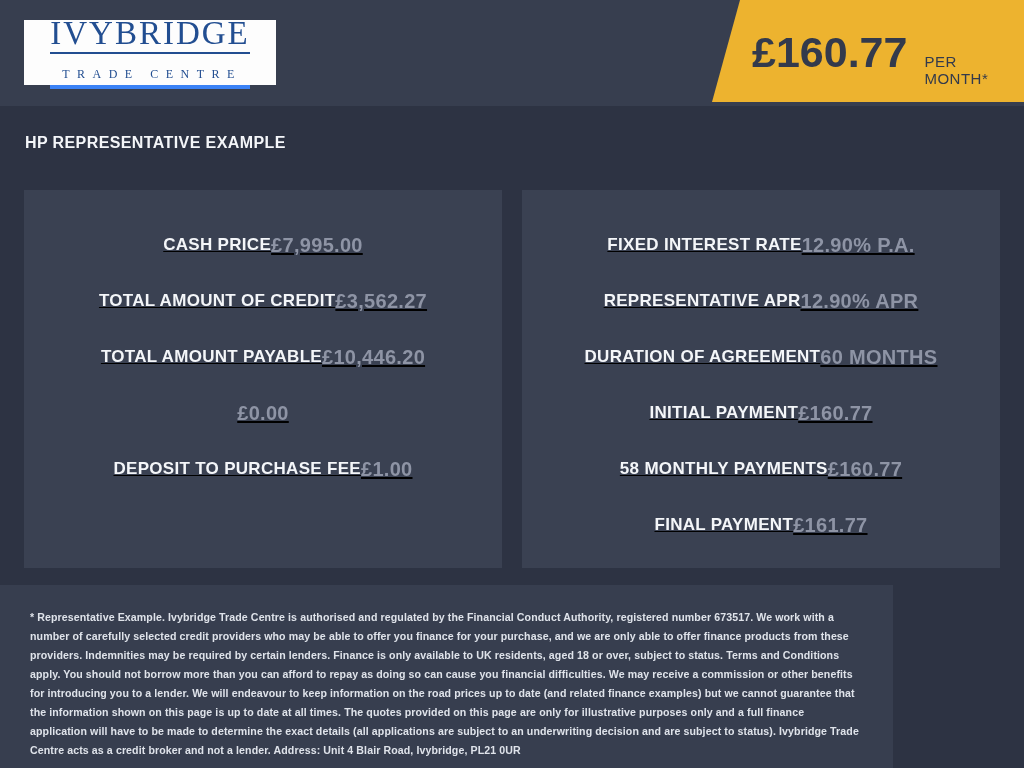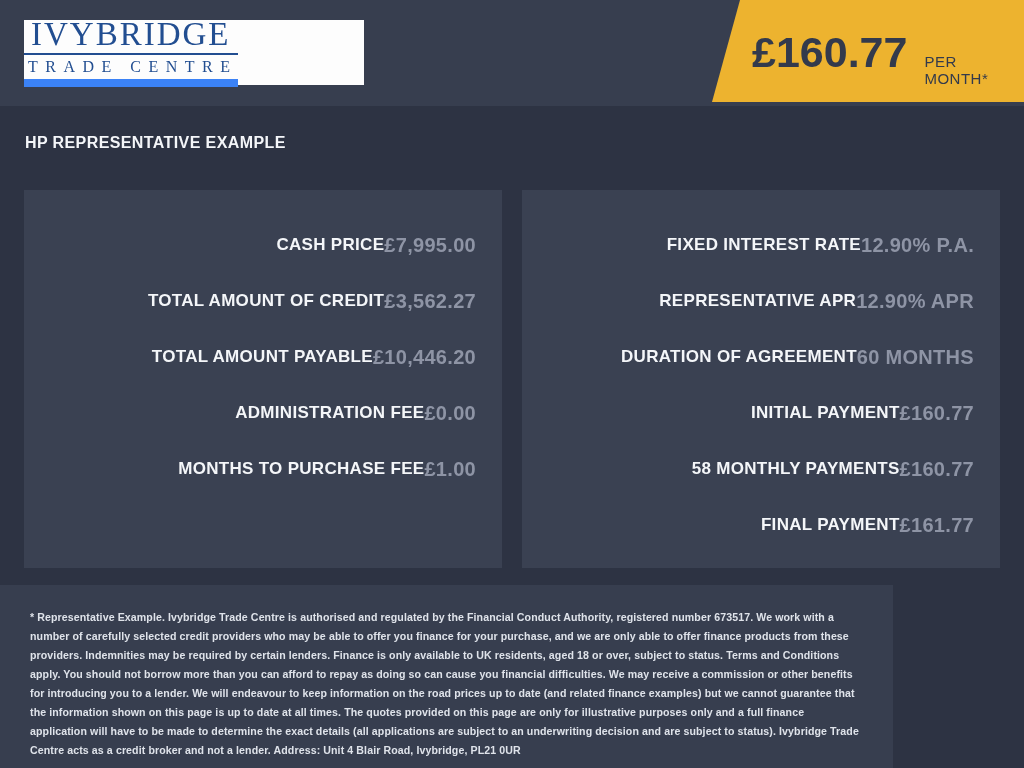--- a/index.html
+++ b/index.html
@@ -16,49 +16,50 @@
     position:absolute;left:700px;top:0;width:324px;height:102px;
     background:#edb32f;
     clip-path:polygon(40px 0,100% 0,100% 100%,12px 100%);
     display:flex;align-items:baseline;box-sizing:border-box;
     padding:31px 0 0 52px;
   }
   .ribbon .amount{font-size:43px;font-weight:700;color:#333a4c;line-height:1;letter-spacing:0;}
   .ribbon .suffix{font-size:15px;font-weight:400;color:#333a4c;margin-left:17px;letter-spacing:.5px;}
   
   .logo-box{
-    position:absolute;left:24px;top:20px;width:340px;height:65px;background:#fdfdfd;
-    display:flex;align-items:center;justify-content:flex-start;
+    position:absolute;left:24px;top:20px;width:252px;height:65px;background:#fdfdfd;
+    display:flex;align-items:center;justify-content:center;
   }
   .logo-text{display:inline-flex;flex-direction:column;}
   .logo-main{
     font-family:"Liberation Serif",serif;font-size:33px;font-weight:400;color:#224e91;
     line-height:1;letter-spacing:2px;text-align:center;
     border-bottom:2px solid #224e91;padding-bottom:2px;
   }
   .logo-sub{
-    font-family:"Liberation Serif",serif;font-size:16px;font-weight:400;color:#224e91;
+    font-family:"Liberation Serif",serif;font-size:12px;font-weight:400;color:#224e91;
     letter-spacing:7.5px;text-align:center;text-indent:4px;
-    border-bottom:8px solid #3b82f6;padding:3px 0 3px;
+    border-bottom:4px solid #3b82f6;padding:13px 0 3px;
   }
   
   .page-title{
     position:absolute;left:25px;top:134px;
     font-size:16px;font-weight:700;color:#f4f6f9;letter-spacing:.4px;
   }
   
   .panel{
     position:absolute;top:190px;width:478px;height:378px;background:#3a4152;
     box-sizing:border-box;padding-top:27px;
   }
   .panel-left{left:24px;}
   .panel-right{left:522px;}
   .frow{
-    height:56px;display:flex;justify-content:flex-end;align-items:center;
-    padding:0 26px;
+    height:56px;display:flex;justify-content:center;align-items:center;
+    padding:0 34px;
+    text-decoration:underline;
   }
   .flabel{font-size:17px;font-weight:700;color:#f4f6f9;letter-spacing:.3px;}
   .fvalue{font-size:20px;font-weight:700;color:#8e94a5;letter-spacing:.3px;}
   
   .disclaimer{
     position:absolute;left:0;top:585px;width:893px;height:183px;background:#373e4f;
     box-sizing:border-box;
   }
   .disclaimer p{
     margin:23px 30px 0 30px;max-width:962px;
@@ -91,25 +92,24 @@
     </div>
     <div class="frow">
       <span class="flabel">TOTAL AMOUNT OF CREDIT</span>
       <span class="fvalue">£3,562.27</span>
     </div>
     <div class="frow">
       <span class="flabel">TOTAL AMOUNT PAYABLE</span>
       <span class="fvalue">£10,446.20</span>
     </div>
     <div class="frow">
-      <span class="flabel">ADMINISTRATION FEE</span>
       <span class="fvalue">£0.00</span>
     </div>
     <div class="frow">
-      <span class="flabel">MONTHS TO PURCHASE FEE</span>
+      <span class="flabel">DEPOSIT TO PURCHASE FEE</span>
       <span class="fvalue">£1.00</span>
     </div>
   </div>
 <div class="panel panel-right">
     <div class="frow">
       <span class="flabel">FIXED INTEREST RATE</span>
       <span class="fvalue">12.90% P.A.</span>
     </div>
     <div class="frow">
       <span class="flabel">REPRESENTATIVE APR</span>

